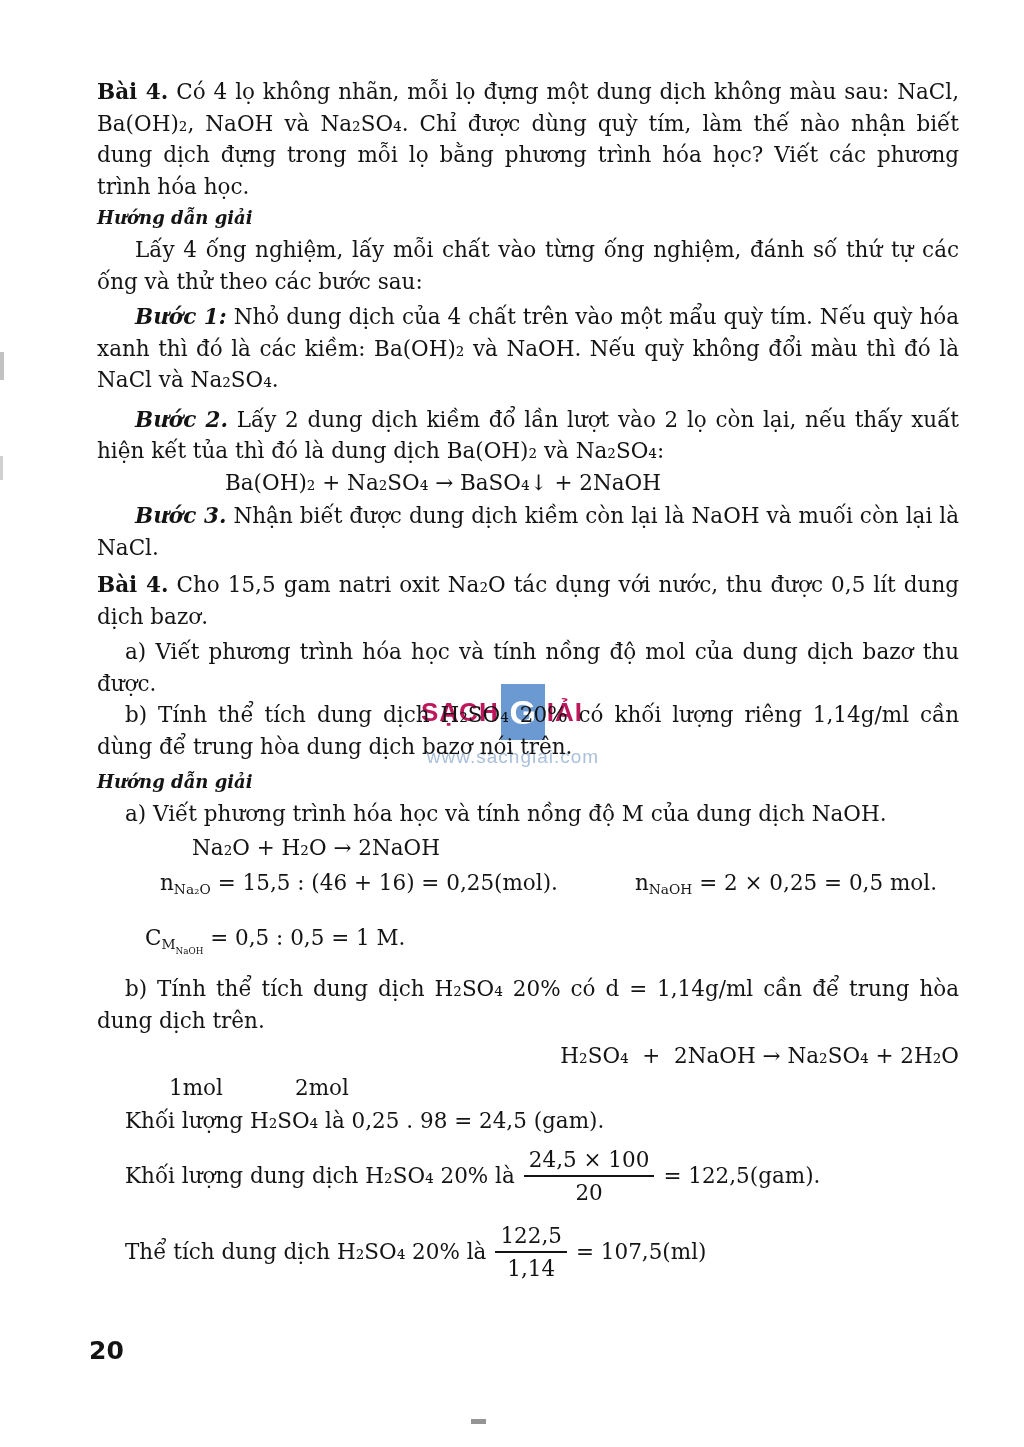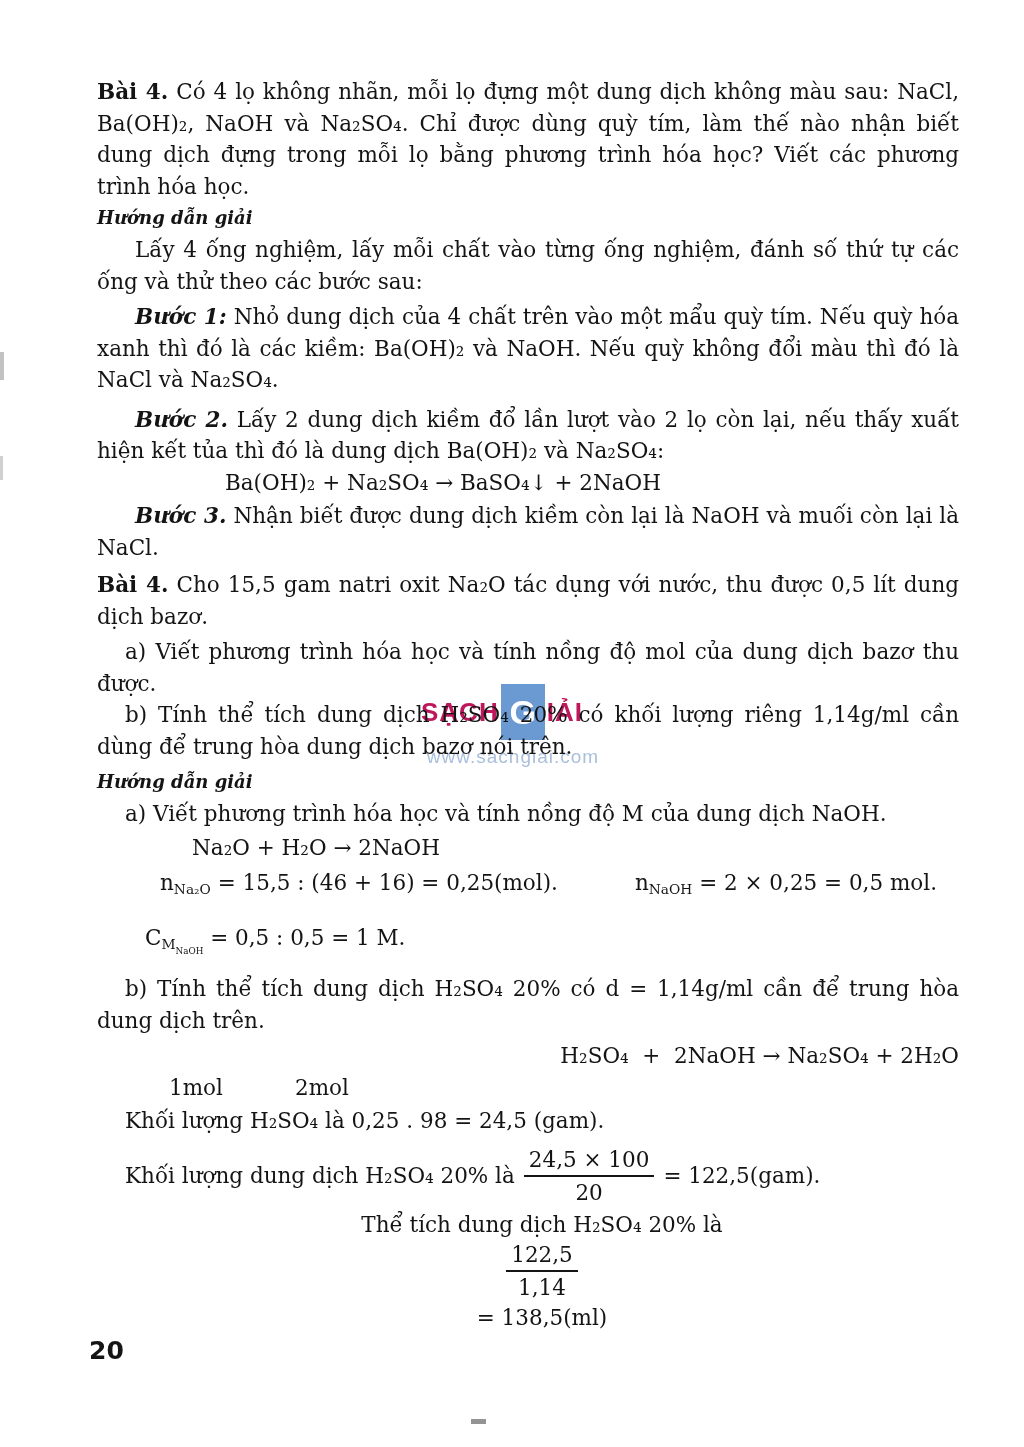--- a/index.html
+++ b/index.html
@@ -106,25 +106,25 @@
 
     <div class="fracline">
       <span>Khối lượng dung dịch H₂SO₄ 20% là</span>
       <span class="frac">
           <span class="num">24,5 × 100</span>
           <span class="den">20</span>
         </span>
       <span>= 122,5(gam).</span>
     </div>
 
-    <div class="fracline" style="margin-top:2px;flex-direction:column;">
+    <div class="fracline" style="margin-top:14px;">
       <span>Thể tích dung dịch H₂SO₄ 20% là</span>
       <span class="frac">
           <span class="num">122,5</span>
           <span class="den">1,14</span>
         </span>
-      <span>= 138,5(ml)</span>
+      <span>= 107,5(ml)</span>
     </div>
 
   </div>
 
   <div class="pagenum">20</div>
 </div>
 
 </body></html>

